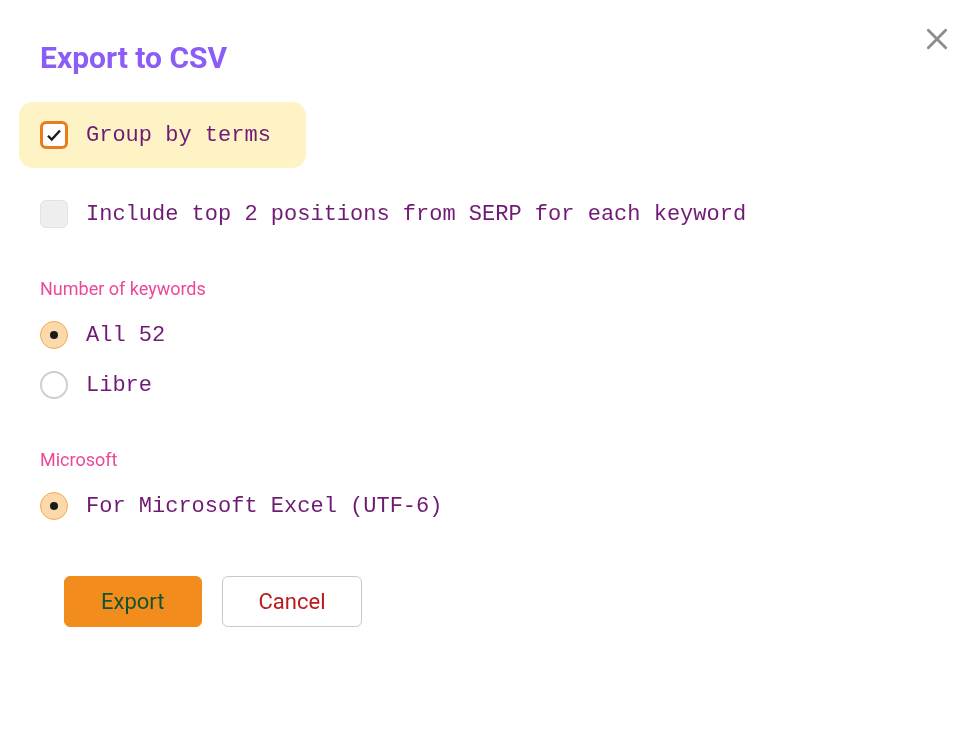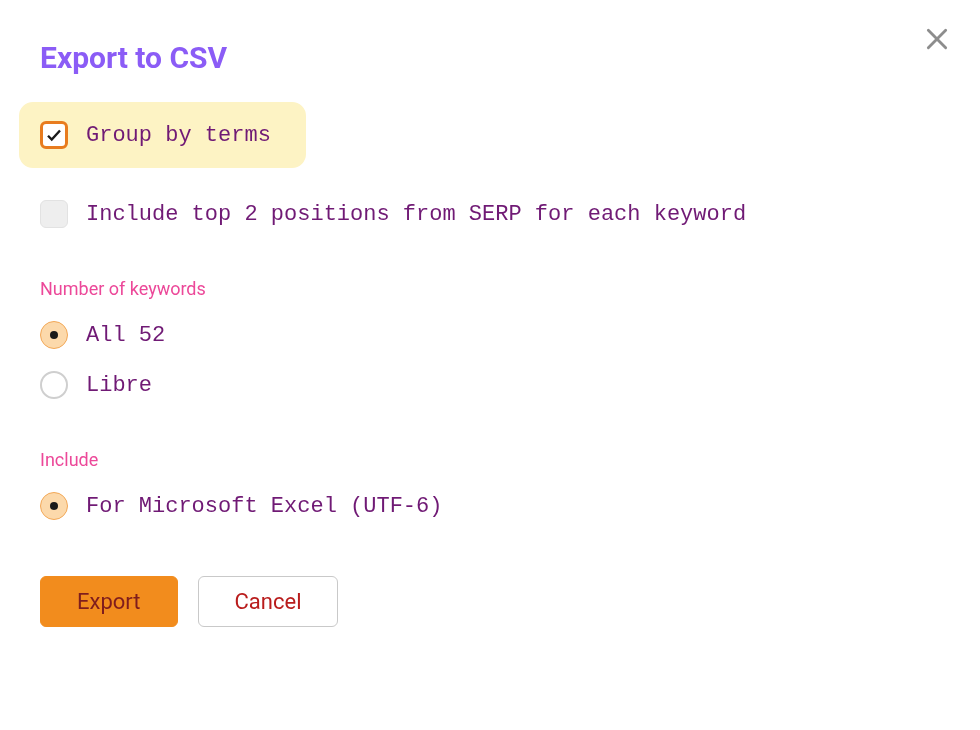--- a/index.html
+++ b/index.html
@@ -120,22 +120,23 @@
     .btn {
       font-size: 22px;
       padding: 12px 36px;
       border-radius: 6px;
       cursor: pointer;
       border: 1px solid transparent;
       font-family: inherit;
     }
     .btn-primary {
       background: #f28c1d;
-      color: #7f1d1d;
+      color: #14532d;
       border-color: #f28c1d;
+      margin-left: 24px;
     }
     .btn-secondary {
       background: #ffffff;
       color: #b91c1c;
       border: 1px solid #c9c9c9;
     }
   </style>
 </head>
 <body>
 
@@ -170,21 +171,21 @@
   <div class="option-row">
     <span class="radio selected"></span>
     <span>All 52</span>
   </div>
 
   <div class="option-row">
     <span class="radio unselected"></span>
     <span>Libre</span>
   </div>
 
-  <div class="section-label">Include</div>
+  <div class="section-label">Microsoft</div>
 
   <div class="option-row">
     <span class="radio selected"></span>
     <span>For Microsoft Excel (UTF-6)</span>
   </div>
 
 
   <div class="button-row">
     <button class="btn btn-primary">Export</button>
     <button class="btn btn-secondary">Cancel</button>

